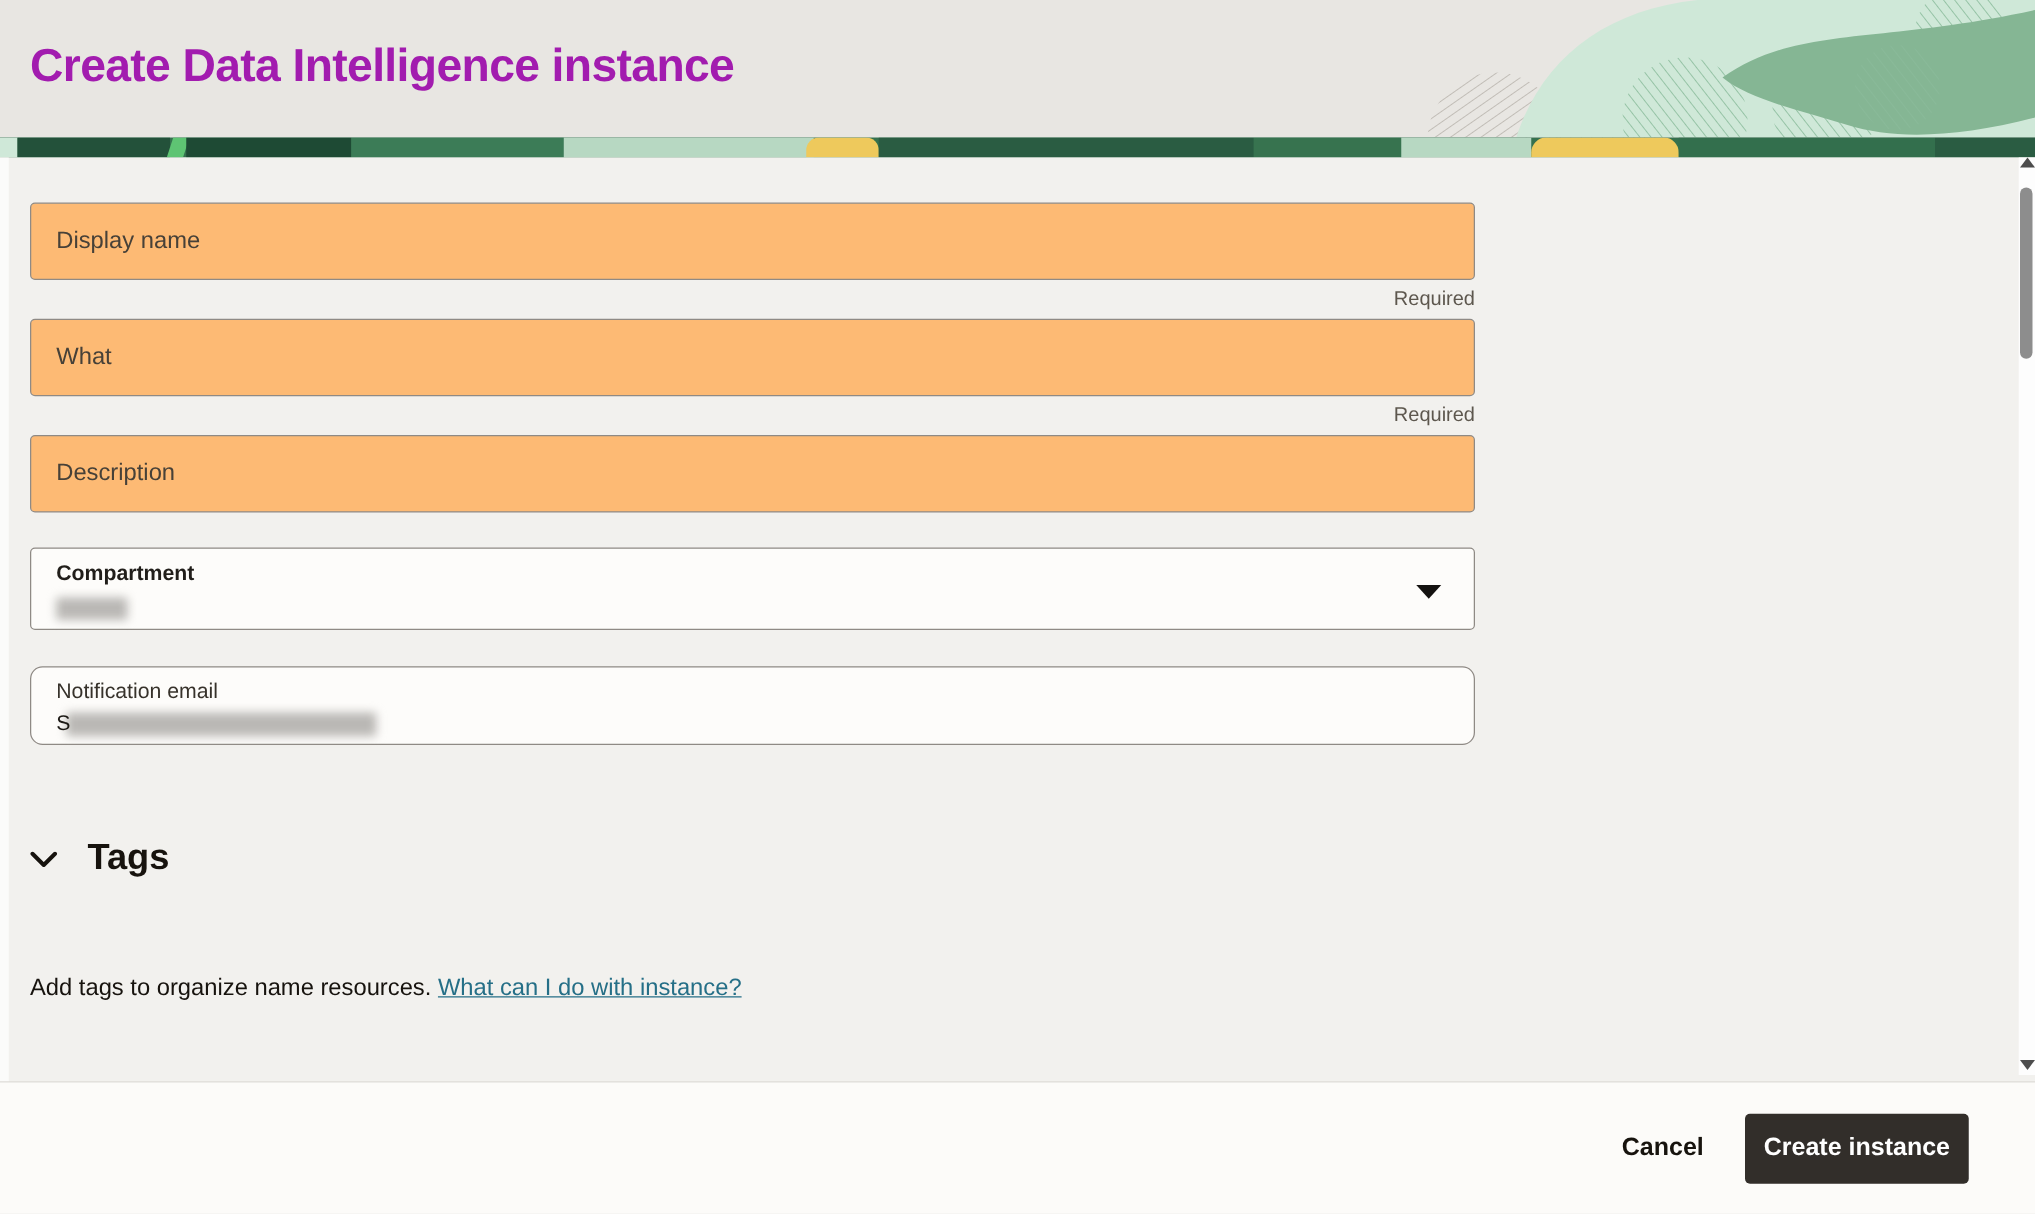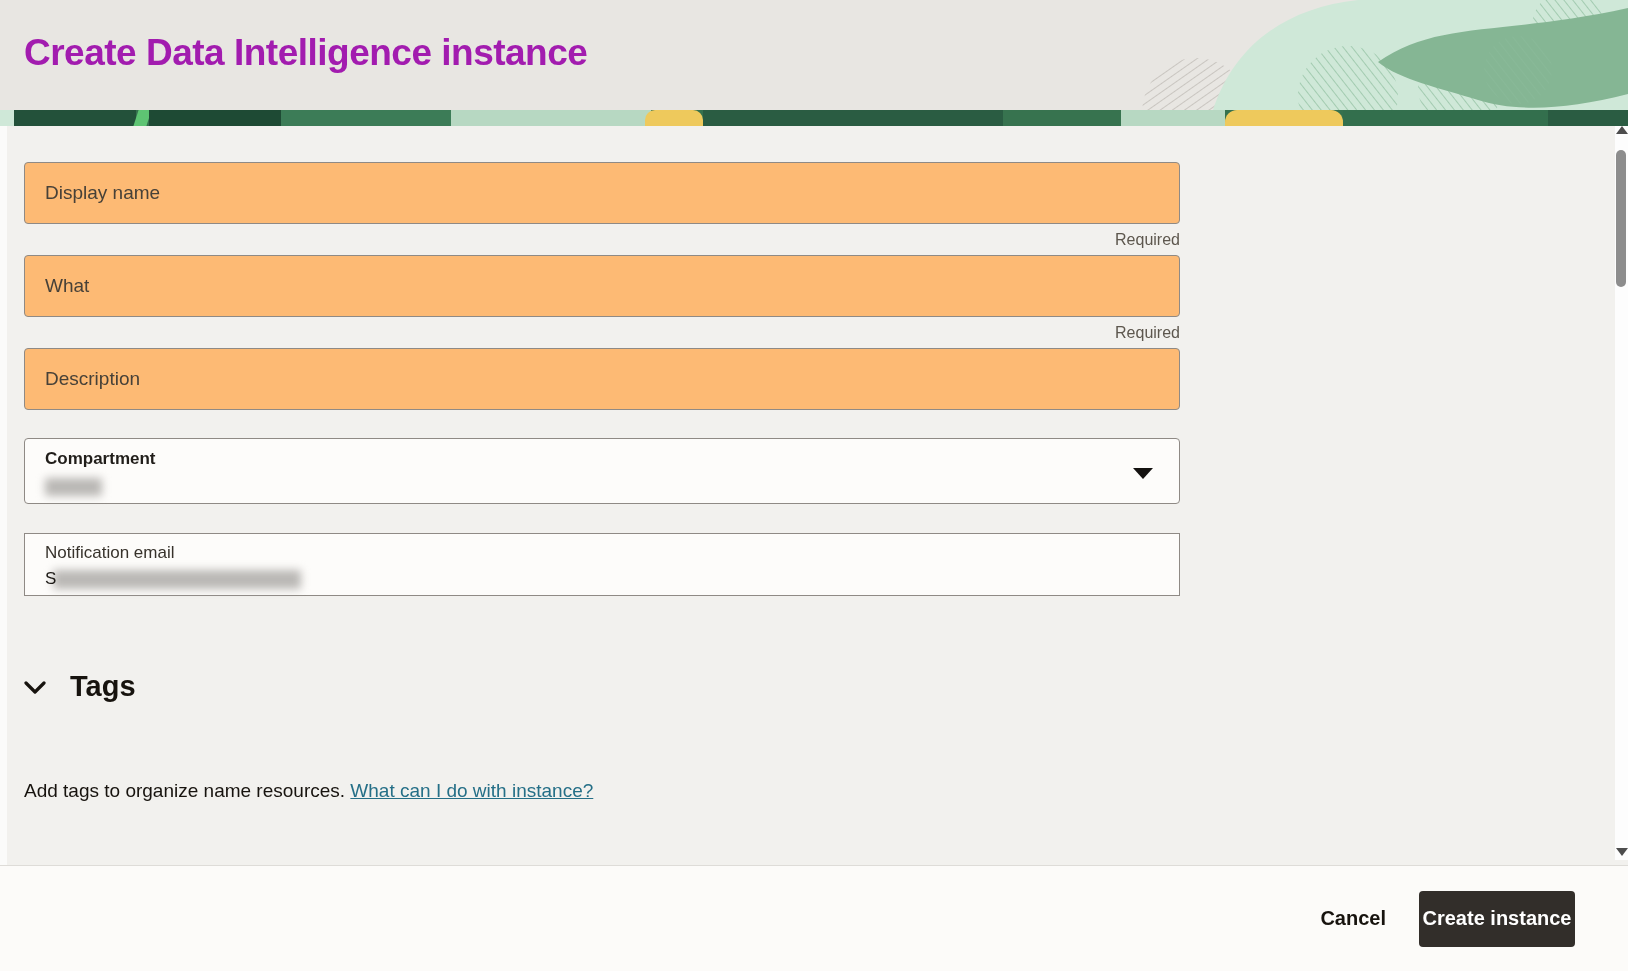--- a/index.html
+++ b/index.html
@@ -30,40 +30,40 @@
   .required-note { width:1156px; text-align:right; font-size:16px; color:#5d574e; height:18px; margin:7px 0 6px; }
 
   .select-box { position:relative; height:66px; background:#fdfcfa; border:1px solid #8f8a85; border-radius:4px;
                 padding:10px 48px 16px 20px; margin-top:28px; cursor:pointer; }
   .select-label { font-size:17px; font-weight:700; color:#211e1a; }
   .blur-bar { background:#bab8b5; border-radius:2px; filter:blur(4px); }
   .select-value { width:57px; height:18px; margin-top:9px; }
   .caret { position:absolute; right:26px; top:29px; width:0; height:0;
            border-left:10px solid transparent; border-right:10px solid transparent; border-top:11px solid #141210; }
 
-  .email-box { position:relative; height:63px; background:#fdfcfa; border:1px solid #8f8a85; border-radius:0;
+  .email-box { position:relative; height:63px; background:#fdfcfa; border:1px solid #8f8a85; border-radius:10px;
                padding:9px 20px 0 20px; margin-top:29px; cursor:text; }
   .email-label { font-size:17px; font-weight:500; color:#37322b; }
   .email-value-row { display:flex; align-items:center; margin-top:6px; height:20px; }
   .email-prefix { font-size:17px; color:#1c1915; z-index:2; }
   .email-blur { width:248px; height:19px; margin-left:-3px; }
 
   
   .tags-head { display:flex; align-items:center; gap:24px; margin-top:74px; }
   .chev-btn { width:22px; height:14px; cursor:pointer; background:none; border:none; padding:0; }
   .tags-title { font-size:29px; font-weight:700; color:#17130e; }
   .tags-desc { margin-top:77px; font-size:19px; color:#17130e; }
   .tags-link { color:#256f87; text-decoration:underline; cursor:pointer; }
 
   
   .footer { position:absolute; left:0; bottom:0; width:1628px; height:105px; background:#fcfbf9;
             box-shadow:0 -1px 0 #dedcd8; display:flex; align-items:center; justify-content:flex-end;
             gap:29px; padding-right:53px; }
   .cancel-btn { background:none; border:none; font-family:inherit; font-size:20px; font-weight:700; color:#17130e; cursor:pointer; padding:8px 4px; }
-  .create-btn { width:156px; height:56px; background:#322e2a; color:#ffffff; border:none; border-radius:4px;
+  .create-btn { width:179px; height:56px; background:#322e2a; color:#ffffff; border:none; border-radius:4px;
                 font-family:inherit; font-size:20px; font-weight:700; cursor:pointer; }
 
   
   .scroll-track { position:absolute; top:126px; right:0; width:13px; height:734px; background:#fdfdfd; }
   .scroll-thumb { position:absolute; top:24px; left:1px; width:10px; height:137px; background:#8d8d8d; border-radius:5px; cursor:grab; }
   .scroll-up, .scroll-down { position:absolute; left:1px; width:0; height:0; cursor:pointer; }
   .scroll-up   { top:0; border-left:6px solid transparent; border-right:6px solid transparent; border-bottom:8px solid #4d4d4d; }
   .scroll-down { top:722px; border-left:6px solid transparent; border-right:6px solid transparent; border-top:8px solid #4d4d4d; }
 </style>
 </head>

